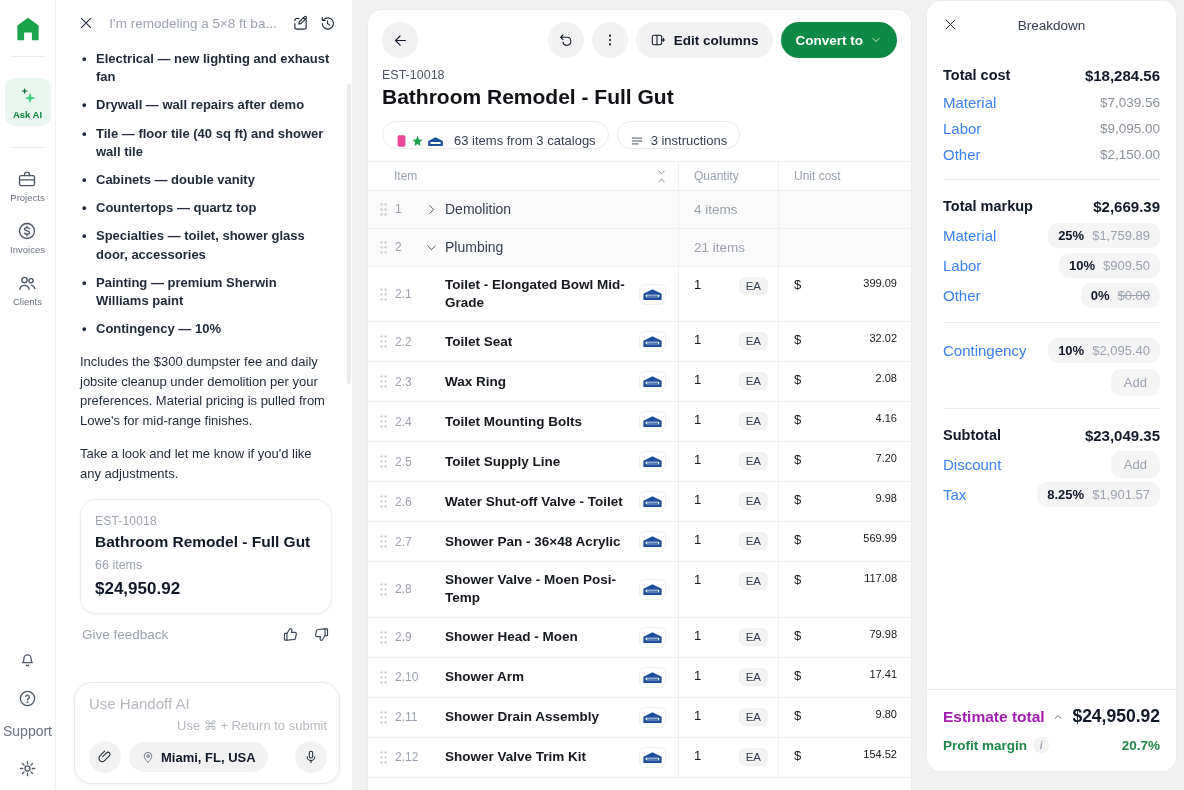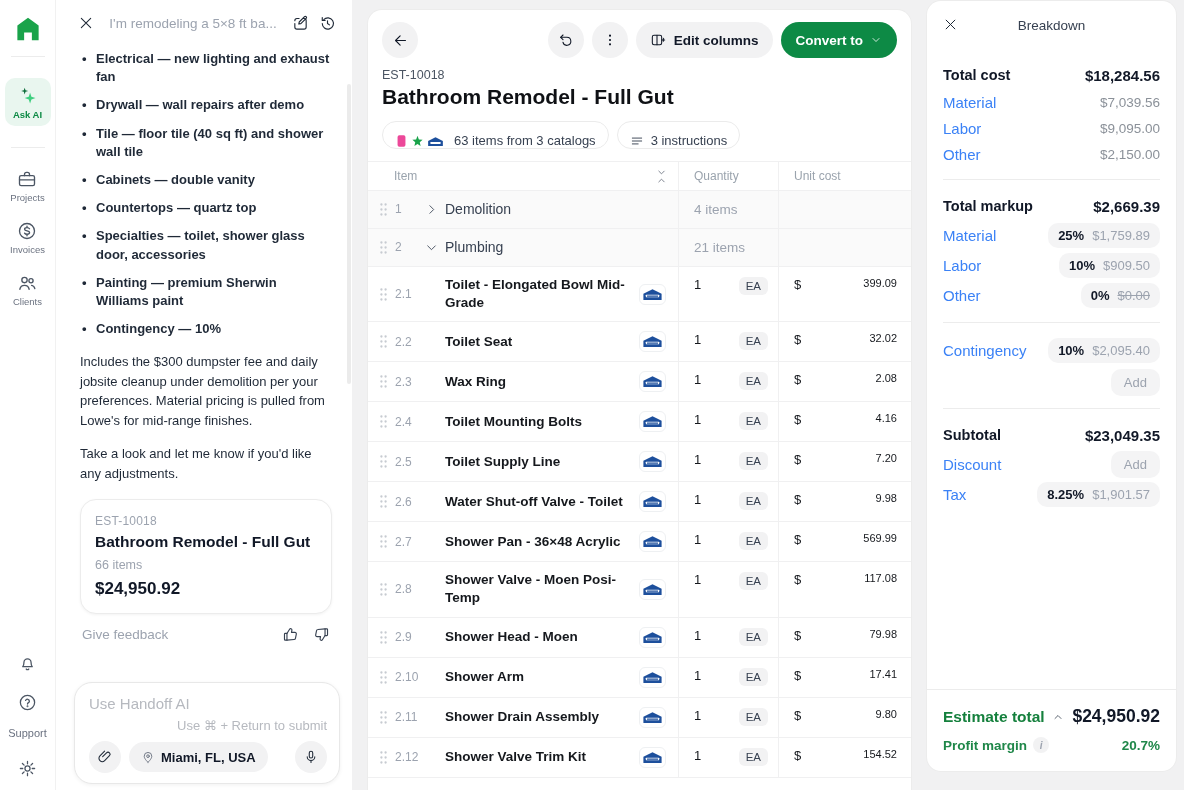--- a/index.html
+++ b/index.html
@@ -11,21 +11,21 @@
   
   .rail { width:56px; flex:0 0 56px; border-right:1px solid #f1f1f1; display:flex; flex-direction:column; align-items:center; padding:14px 0 12px; }
   .rail .logo { width:30px; height:30px; }
   .rail .divider { width:34px; height:1px; background:#ececec; margin:12px 0; }
   .rail-item { display:flex; flex-direction:column; align-items:center; gap:3px; margin:9px 0; color:#4b5563; cursor:pointer; }
   .rail-item .lab { font-size:9.5px; color:#6b7280; }
   .rail-item.active { background:#e9f6ef; border-radius:10px; width:46px; padding:8px 0 6px; color:#0d8a45; }
   .rail-item.active .lab { color:#0d8a45; font-weight:700; }
   .rail .spacer { flex:1; }
   .rail-bottom { display:flex; flex-direction:column; align-items:center; gap:20px; color:#4b5563; }
-  .rail-bottom .lab { font-size:11px; color:#6b7280; margin-top:12px; }
+  .rail-bottom .lab { font-size:14px; color:#6b7280; margin-top:12px; }
 
   
   .chat { width:296px; flex:0 0 296px; display:flex; flex-direction:column; position:relative; background:#fff; }
   .chat-top { height:46px; flex:0 0 46px; display:flex; align-items:center; gap:10px; padding:0 16px 0 22px; }
   .chat-title { flex:1; text-align:center; font-size:13.5px; color:#9ca3af; white-space:nowrap; overflow:hidden; }
   .icon-btn { color:#1f2937; cursor:pointer; background:none; border:none; display:flex; align-items:center; justify-content:center; }
   .chat-scroll { flex:1; overflow:hidden; padding:4px 20px 0 24px; position:relative; }
   .bullets { list-style:none; }
   .bullets li { position:relative; padding-left:16px; font-size:13px; font-weight:600; line-height:1.4; color:#1f2937; margin-bottom:10px; }
   .bullets li::before { content:"•"; position:absolute; left:2px; top:0; color:#1f2937; }
@@ -106,21 +106,21 @@
   .bd-hr { border:none; border-top:1px solid #ececec; margin:12px 0; }
   .pillval { background:#f4f4f5; border-radius:10px; padding:5px 10px; display:flex; align-items:center; gap:8px; cursor:pointer; }
   .pillval .pct { font-size:13px; font-weight:700; color:#111827; }
   .pillval .pv { font-size:13px; color:#9ca3af; }
   .pv.strike { text-decoration:line-through; }
   .bd-row.pr { min-height:30px; }
   .add-btn { background:#f4f4f5; border:none; border-radius:10px; padding:6px 13px; font-family:inherit; font-size:13px; color:#9ca3af; cursor:pointer; }
   .add-row { display:flex; justify-content:flex-end; margin-top:4px; }
   .bd-foot { margin-top:auto; border-top:1px solid #ececec; margin-left:-16px; margin-right:-16px; padding:16px 16px 18px; }
   .ft-row { display:flex; align-items:center; }
-  .ft-label { font-size:15.5px; font-weight:700; color:#15803d; display:flex; align-items:center; gap:7px; flex:1; }
+  .ft-label { font-size:15.5px; font-weight:700; color:#a21caf; display:flex; align-items:center; gap:7px; flex:1; }
   .ft-val { font-size:17.5px; font-weight:700; color:#111827; }
   .pm-row { display:flex; align-items:center; margin-top:10px; }
   .pm-label { font-size:13.5px; font-weight:600; color:#1f8749; display:flex; align-items:center; gap:6px; flex:1; }
   .pm-info { width:16px; height:16px; border-radius:999px; background:#f2f2f3; color:#9ca3af; font-size:10px; display:flex; align-items:center; justify-content:center; font-style:italic; cursor:pointer; }
   .pm-val { font-size:13.5px; font-weight:700; color:#1f8749; }
 </style>
 </head>
 <body>
 
 <nav class="rail">

